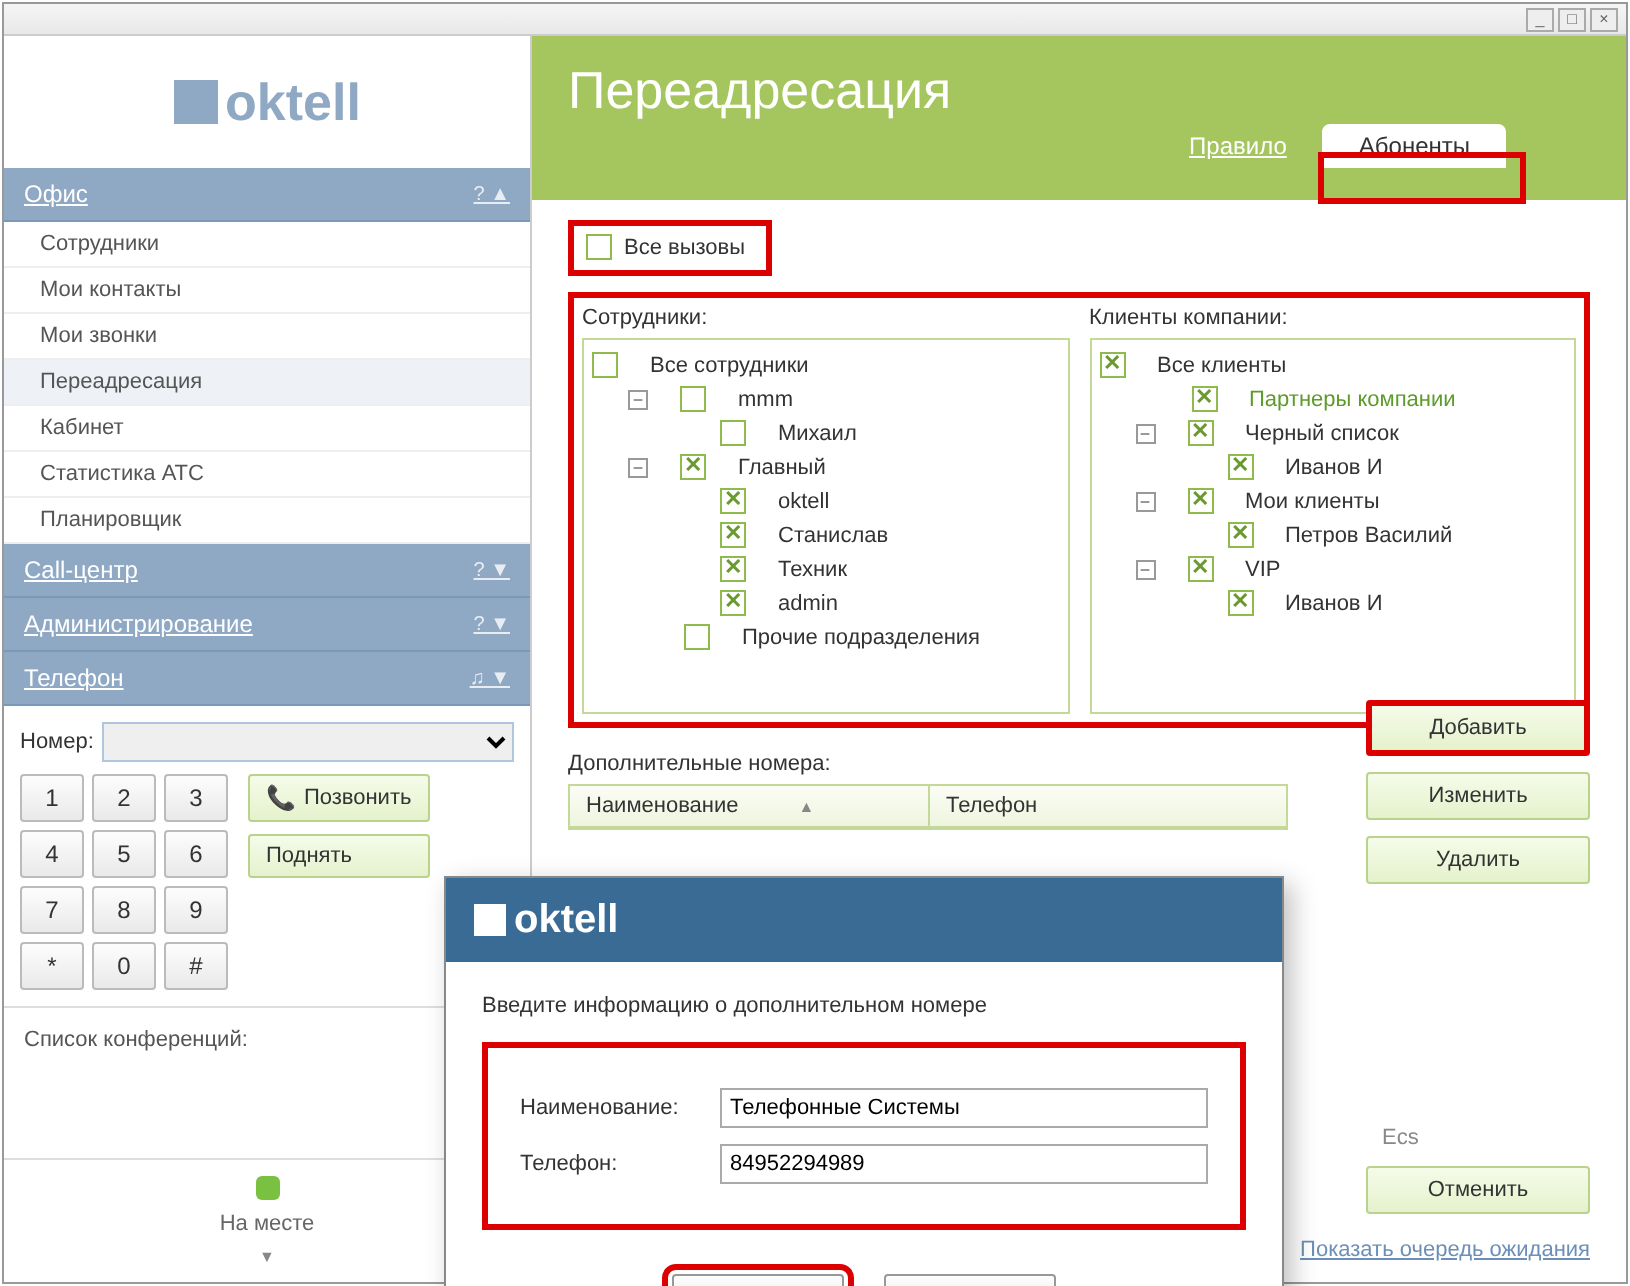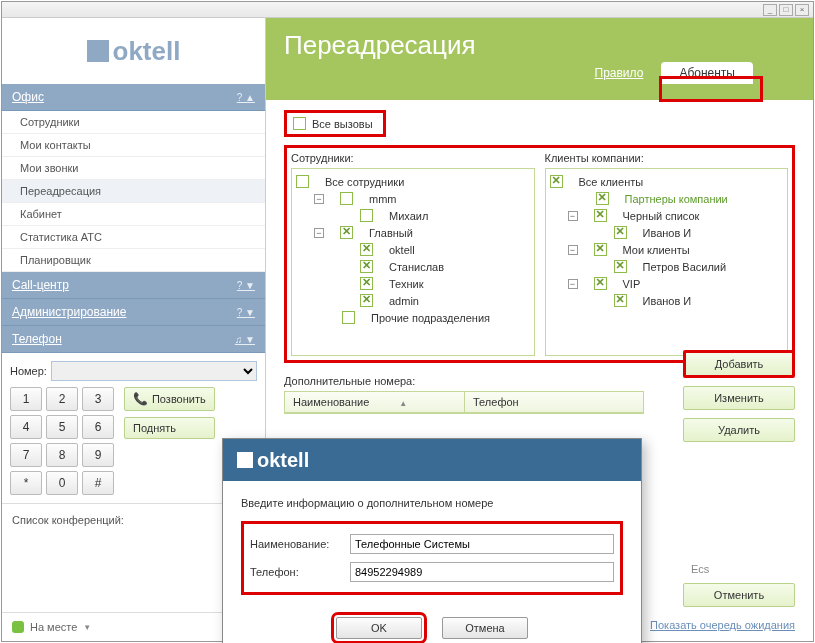--- a/index.html
+++ b/index.html
@@ -26,21 +26,21 @@
 .dial-select { border: 1px solid #b0c5de; height: 20px; flex: 1; }
 .dialpad { display: grid; grid-template-columns: repeat(3, 32px); grid-template-rows: repeat(4, 24px); gap: 4px; }
 .dial-btn { border: 1px solid #bbb; background: linear-gradient(#fdfdfd,#e9e9e9); font-size: 12px; text-align: center; line-height: 22px; border-radius: 2px; cursor: pointer; }
 .call-btns { display: flex; flex-direction: column; gap: 6px; margin-left: 10px; }
 .call-btn { border: 1px solid #b9d28c; background: linear-gradient(#f5fbe9,#e5f2cc); padding: 4px 8px; border-radius: 2px; font-size: 11px; min-width: 78px; display: flex; align-items: center; gap: 4px; cursor: pointer; }
 .call-icon { color: #5d9b2b; font-size: 12px; }
 
 .conf-area { padding: 8px 10px; border-top: 1px solid #ddd; display: flex; align-items: center; justify-content: space-between; font-size: 11px; color: #555; }
 .conf-area .add { color: #5d9b2b; font-weight: bold; font-size: 14px; cursor: pointer; }
 
-.status-area { padding: 8px 10px; border-top: 1px solid #ddd; display: flex; align-items: center; gap: 6px; font-size: 11px; color: #666; }
+.status-area { padding: 8px 10px; border-top: 1px solid #ddd; display: flex; align-items: center; gap: 6px; font-size: 11px; color: #666; flex-direction: column; }
 .status-dot { width: 12px; height: 12px; background: #7ac142; border-radius: 3px; }
 .chev { font-size: 8px; color: #888; }
 
 .main { flex: 1; display: flex; flex-direction: column; background: #fff; }
 .header { height: 82px; background: #a5c65f; color: #fff; padding: 12px 18px 0 18px; position: relative; }
 .header h1 { font-size: 26px; font-weight: normal; }
 .tabs { position: absolute; bottom: 16px; right: 60px; display: flex; }
 .tab { padding: 4px 18px; font-size: 12px; color: #fff; cursor: pointer; }
 .tab.link { text-decoration: underline; }
 .tab.active { background: #fff; color: #333; border-radius: 4px 4px 0 0; }
@@ -84,21 +84,21 @@
 .bottom-link { position: absolute; right: 18px; bottom: 10px; font-size: 11px; color: #6b8fb8; text-decoration: underline; cursor: pointer; }
 .ecs-label { font-size: 11px; color: #888; padding-left: 8px; }
 
 
 .dialog { position: absolute; left: 222px; top: 438px; width: 420px; background: #fff; border: 1px solid #888; box-shadow: 4px 4px 12px rgba(0,0,0,0.25); }
 .dlg-header { background: #3a6b95; height: 42px; display: flex; align-items: center; padding: 0 14px; }
 .dlg-logo { color: #fff; font-size: 20px; font-weight: bold; display: flex; align-items: center; gap: 4px; }
 .dlg-logo-icon { width: 16px; height: 16px; background: #fff; }
 .dlg-body { padding: 16px 18px 12px 18px; }
 .dlg-msg { font-size: 11px; margin-bottom: 12px; }
-.dlg-fields { border: 3px solid #d00; padding: 6px; }
+.dlg-fields { border: 3px solid #d00; padding: 16px; }
 .dlg-row { display: flex; align-items: center; gap: 10px; padding: 4px 0; }
 .dlg-row label { width: 90px; font-size: 11px; }
 .dlg-row input { flex: 1; border: 1px solid #aaa; padding: 3px 4px; font-size: 11px; }
 .dlg-btns { display: flex; justify-content: center; gap: 20px; padding: 10px 0 12px 0; }
 .dlg-btn { width: 86px; padding: 4px 0; border: 1px solid #999; background: linear-gradient(#fdfdfd,#e5e5e5); font-size: 11px; text-align: center; cursor: pointer; border-radius: 2px; }
 .hl-ok { outline: 3px solid #d00; outline-offset: 2px; }
 </style>
 </head>
 <body>
 

